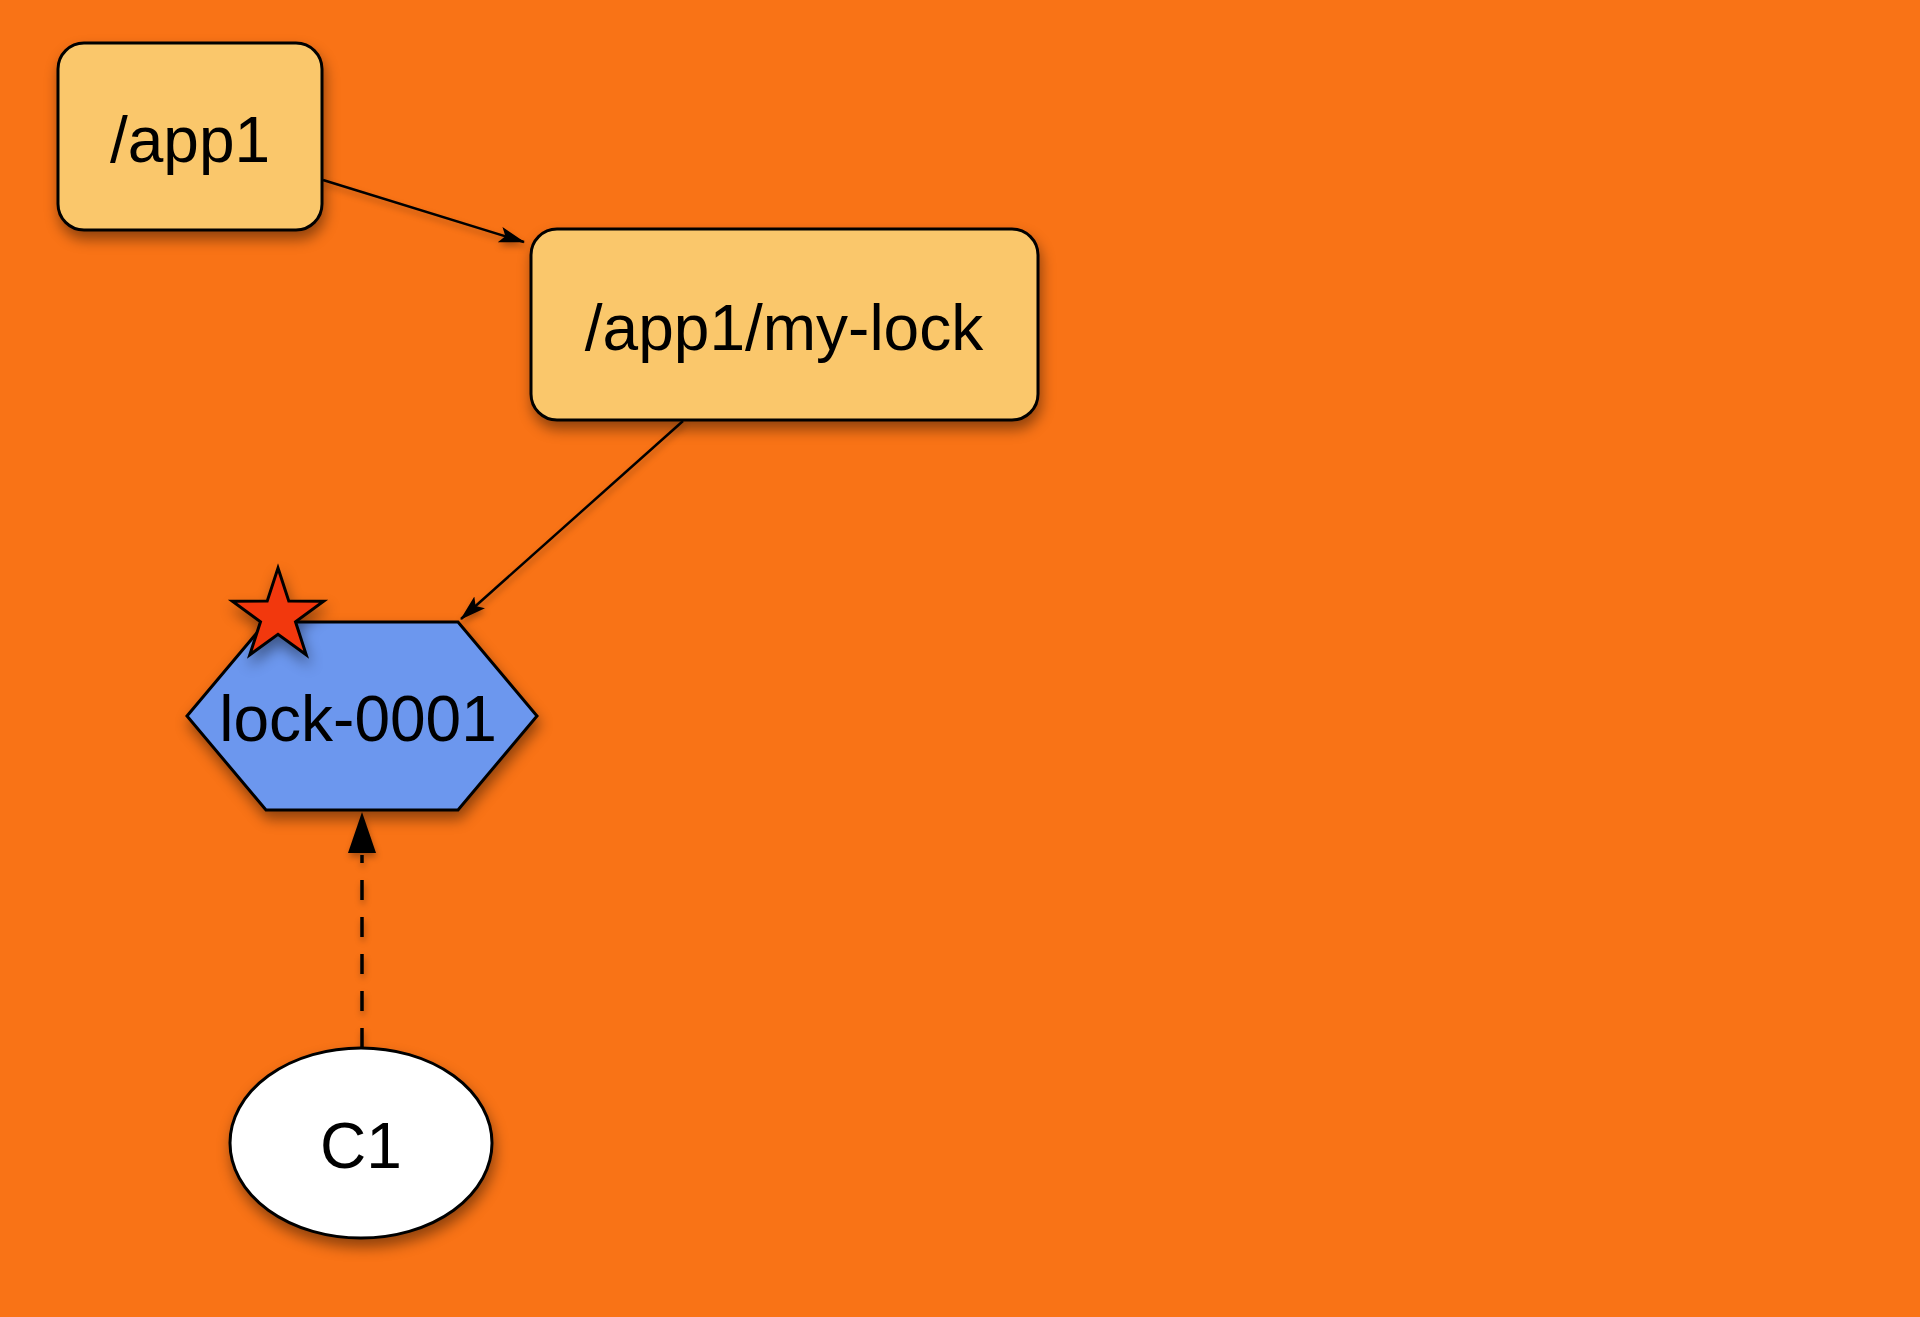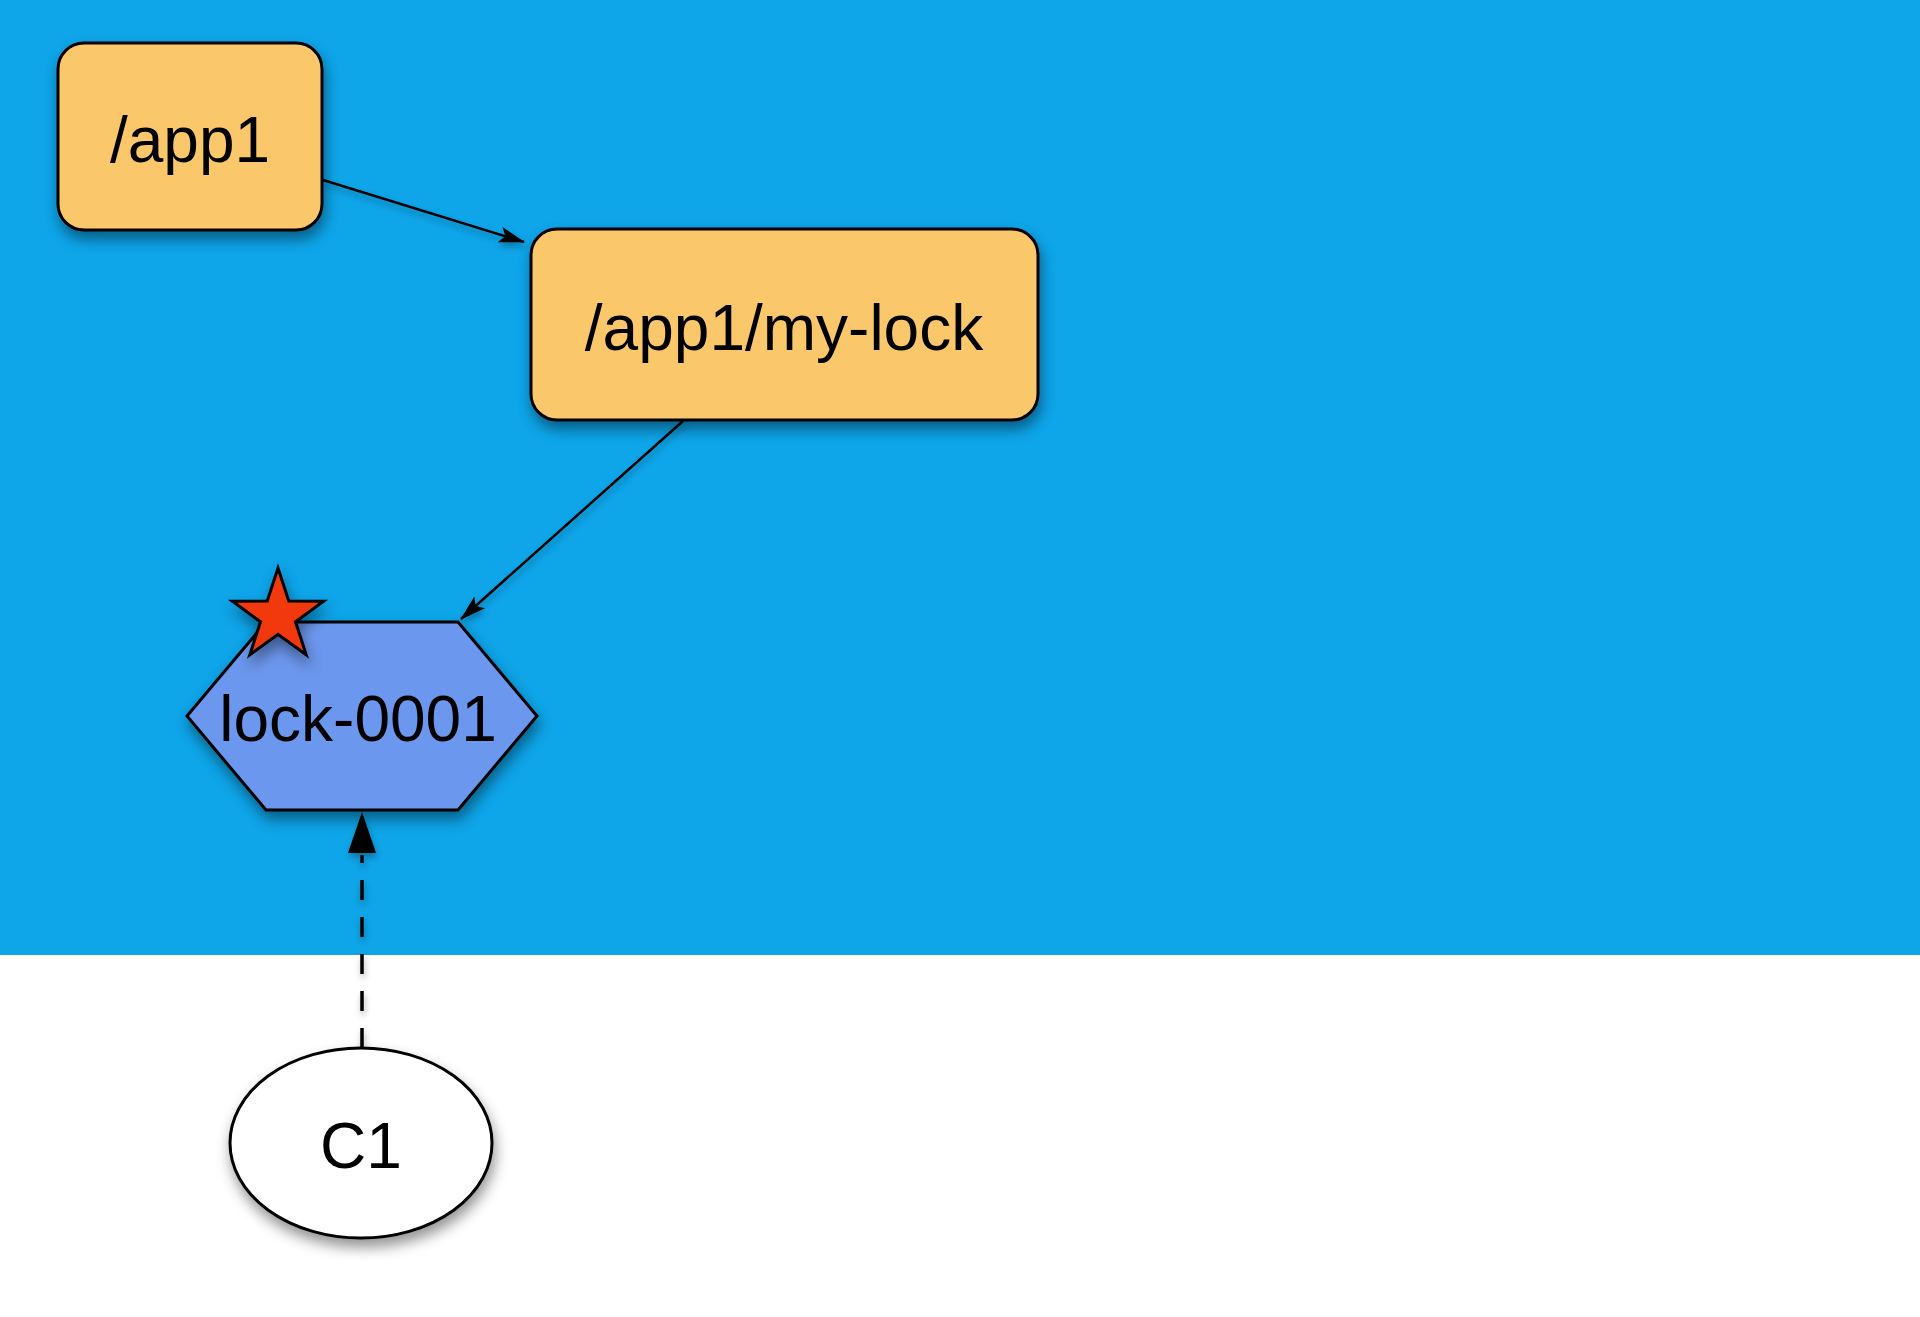--- a/index.html
+++ b/index.html
@@ -6,22 +6,22 @@
     margin: 0;
     padding: 0;
     background: #ffffff;
     width: 1920px;
     height: 1317px;
     overflow: hidden;
   }
   .stage {
     position: relative;
     width: 1920px;
-    height: 955px;
-    background: #0ea5e9;
+    height: 1317px;
+    background: #f97316;
   }
   svg.diagram {
     display: block;
     width: 1920px;
     height: 1317px;
     font-family: "Liberation Sans", "DejaVu Sans", sans-serif;
   }
   .node {
     filter: drop-shadow(2px 8px 7px rgba(0, 0, 0, 0.42));
   }

